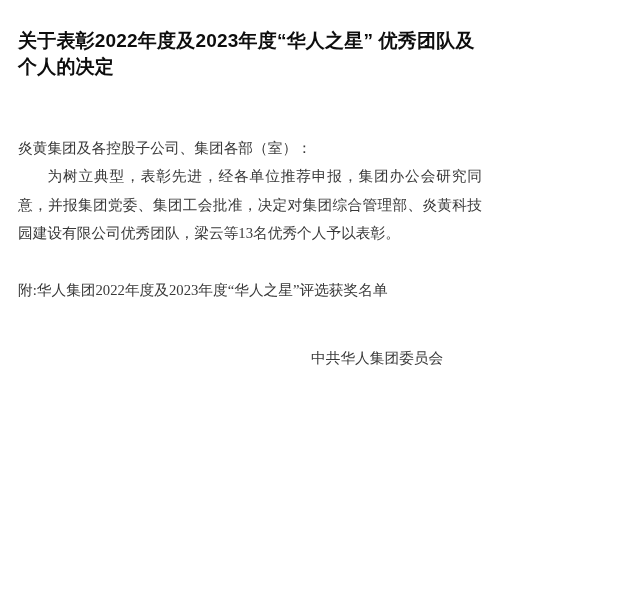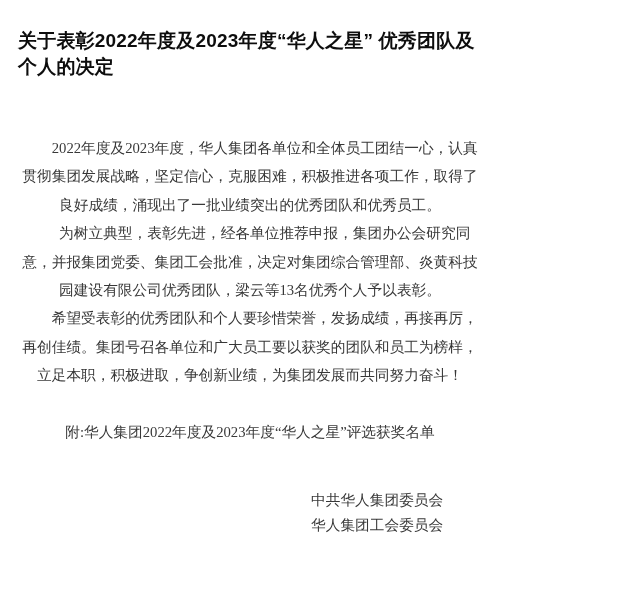--- a/index.html
+++ b/index.html
@@ -29,21 +29,20 @@
     margin: 54px 16px 0 18px;
     font-family: "Liberation Serif", serif;
     font-size: 14.7px;
     line-height: 28.4px;
     color: #383838;
     text-align: justify;
   }
   .doc-body p {
     margin: 0;
     padding: 0;
-    text-align: center;
   }
   .salutation {
     text-indent: 0;
   }
   .para {
     text-indent: 2em;
   }
   .attachment {
     margin-top: 28.4px !important;
     text-align: left;
@@ -59,23 +58,21 @@
     white-space: nowrap;
   }
 </style>
 </head>
 <body>
 
 <div class="page">
   <h1 class="doc-title">关于表彰2022年度及2023年度“华人之星” 优秀团队及个人的决定</h1>
 
   <div class="doc-body">
-    <p class="para">2022年度及2023年度，华人集团各单位和全体员工团结一心，认真贯彻集团发展战略，坚定信心，克服困难，积极推进各项工作，取得了良好成绩，涌现出了一批业绩突出的优秀团队和优秀员工。</p>
+    <p class="salutation">炎黄集团及各控股子公司、集团各部（室）：</p>
     <p class="para">为树立典型，表彰先进，经各单位推荐申报，集团办公会研究同意，并报集团党委、集团工会批准，决定对集团综合管理部、炎黄科技园建设有限公司优秀团队，梁云等13名优秀个人予以表彰。</p>
-    <p class="para">希望受表彰的优秀团队和个人要珍惜荣誉，发扬成绩，再接再厉，再创佳绩。集团号召各单位和广大员工要以获奖的团队和员工为榜样，立足本职，积极进取，争创新业绩，为集团发展而共同努力奋斗！</p>
     <p class="attachment">附:华人集团2022年度及2023年度“华人之星”评选获奖名单</p>
   </div>
 
   <div class="signature-block">
     <div>中共华人集团委员会</div>
-    <div>华人集团工会委员会</div>
   </div>
 </div>
 
 </body></html>

